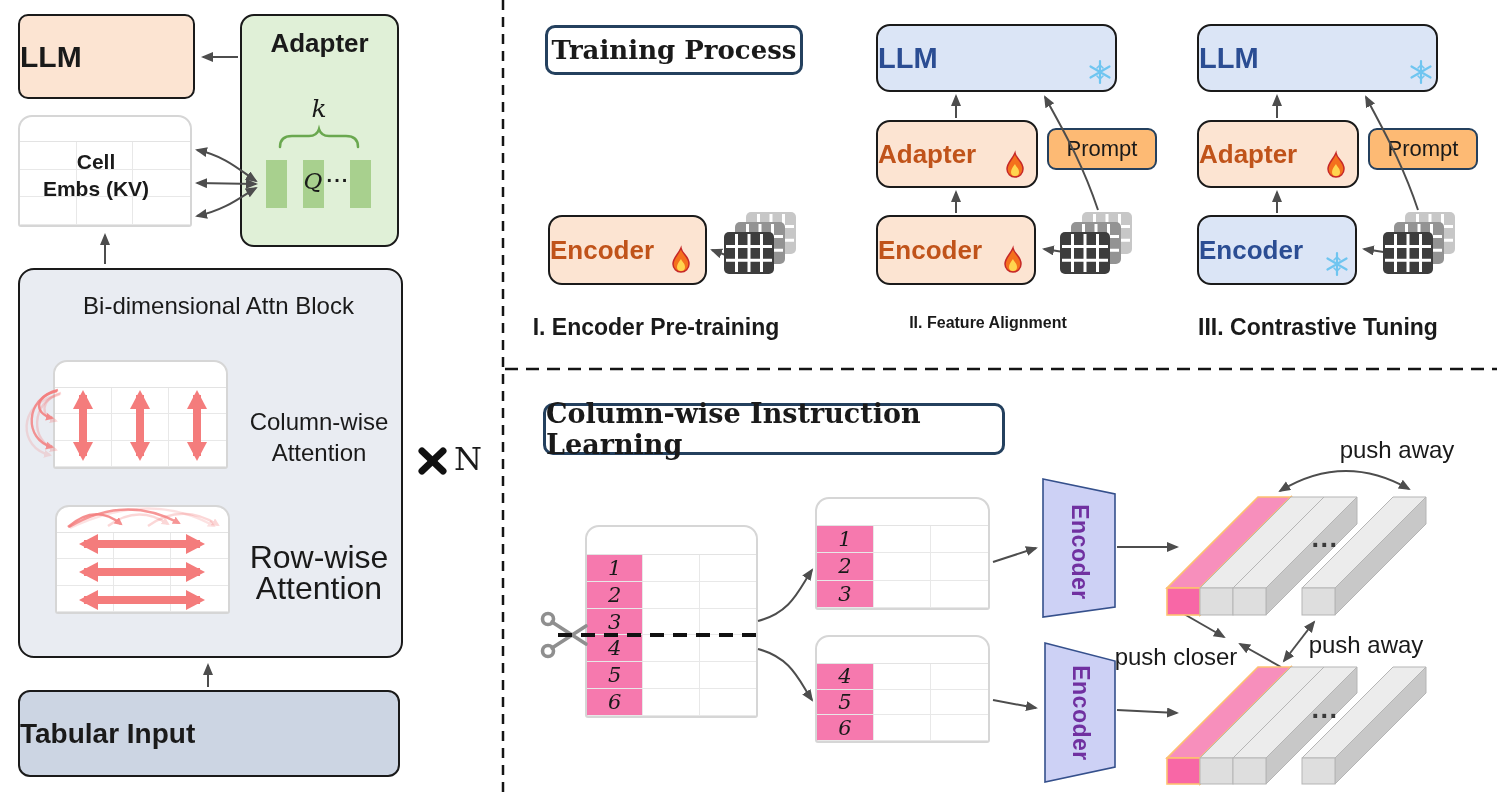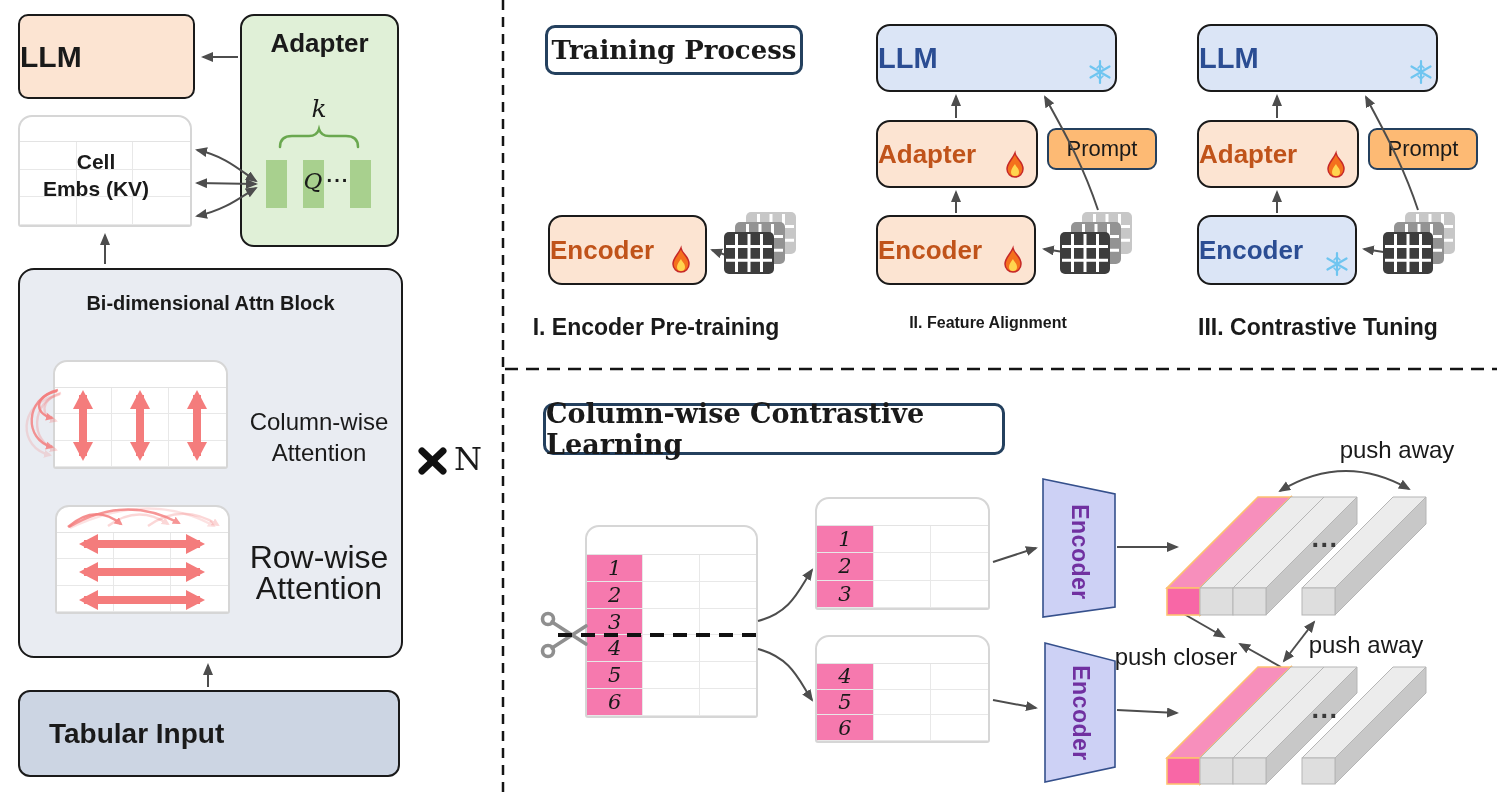--- a/index.html
+++ b/index.html
@@ -4,21 +4,21 @@
 <style>
   html,body{margin:0;padding:0;background:#ffffff;}
   .canvas{position:relative;width:1498px;height:796px;background:#fff;overflow:hidden;
           font-family:"Liberation Sans",sans-serif;color:#1a1a1a;}
   .box{position:absolute;box-sizing:border-box;border:2.5px solid #1a1a1a;border-radius:14px;
        display:flex;align-items:center;justify-content:flex-start;font-weight:bold;z-index:2;}
   .peach{background:var(--peach);}
   .green{background:var(--green);}
   .blue{background:var(--blue);}
   .blockbg{background:var(--block-bg);}
-  .inputbg{background:var(--input-bg);padding-left:29px;}
+  .inputbg{background:var(--input-bg);}
   .pill{position:absolute;box-sizing:border-box;background:#fff;border:3px solid var(--navy);
         border-radius:10px;display:flex;align-items:center;justify-content:center;
         font-family:"DejaVu Serif",serif;font-weight:bold;z-index:2;}
   .prompt{position:absolute;box-sizing:border-box;background:#fdba74;border:2.5px solid var(--navy);
         border-radius:9px;display:flex;align-items:center;justify-content:center;font-size:22px;z-index:2;}
   .lbl{position:absolute;text-align:center;z-index:6;}
   .tbl{position:absolute;box-sizing:border-box;background:#fff;border:2px solid #d6d6d6;
        border-radius:14px 14px 3px 3px;overflow:hidden;display:flex;flex-direction:column;z-index:2;}
   .thead{flex:none;border-bottom:1.5px solid #e3e3e3;}
   .tgrid{flex:1;display:grid;grid-template-columns:repeat(3,1fr);}
@@ -61,21 +61,21 @@
         <div class="c"></div>
         <div class="c"></div>
     </div>
   </div>
   <div class="lbl" style="left:18px;top:148px;width:156px;font-weight:bold;font-size:21px;line-height:27px;">
     <span style="display:block">Cell</span>
     <span style="display:block">Embs (KV)</span>
   </div>
 
   <div class="box blockbg" style="left:18px;top:268px;width:385px;height:390px;border-width:2px;border-radius:16px;"></div>
-  <div class="lbl" style="left:28px;top:292px;width:365px;font-weight:bold;font-size:20px;">Bi-dimensional Attn Block</div>
+  <div class="lbl" style="left:36px;top:292px;width:365px;font-weight:normal;font-size:24px;">Bi-dimensional Attn Block</div>
 
   <div class="tbl" style="left:53px;top:360px;width:175px;height:109px;">
     <div class="thead" style="height:25px;"></div>
     <div class="tgrid">
       <div class="c"></div>
         <div class="c"></div>
         <div class="c"></div>
       <div class="c"></div>
         <div class="c"></div>
         <div class="c"></div>
@@ -145,21 +145,21 @@
   </div>
   <div class="prompt" style="left:1368px;top:128px;width:110px;height:42px;">
     <span>Prompt</span>
   </div>
   <div class="box blue" style="left:1197px;top:215px;width:160px;height:70px;font-size:26px;border-width:2px;color:var(--blue-text);">
     <span>Encoder</span>
   </div>
   <div class="lbl" style="left:1186px;top:314px;width:264px;font-weight:bold;font-size:23px;">III. Contrastive Tuning</div>
 
   <div class="pill" style="left:543px;top:403px;width:462px;height:52px;font-size:27px;">
-    <span>Column-wise Contrastive Learning</span>
+    <span>Column-wise Instruction Learning</span>
   </div>
 
   <div class="tbl" style="left:585px;top:525px;width:173px;height:193px;">
     <div class="thead" style="height:27px;"></div>
     <div class="tgrid">
       <div class="c pc">1</div>
         <div class="c"></div>
         <div class="c"></div>
       <div class="c pc">2</div>
         <div class="c"></div>

